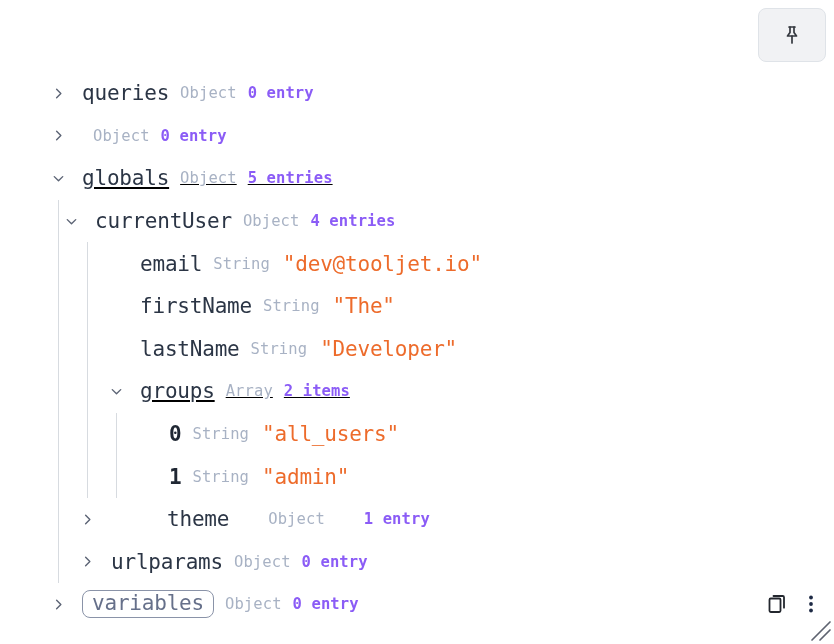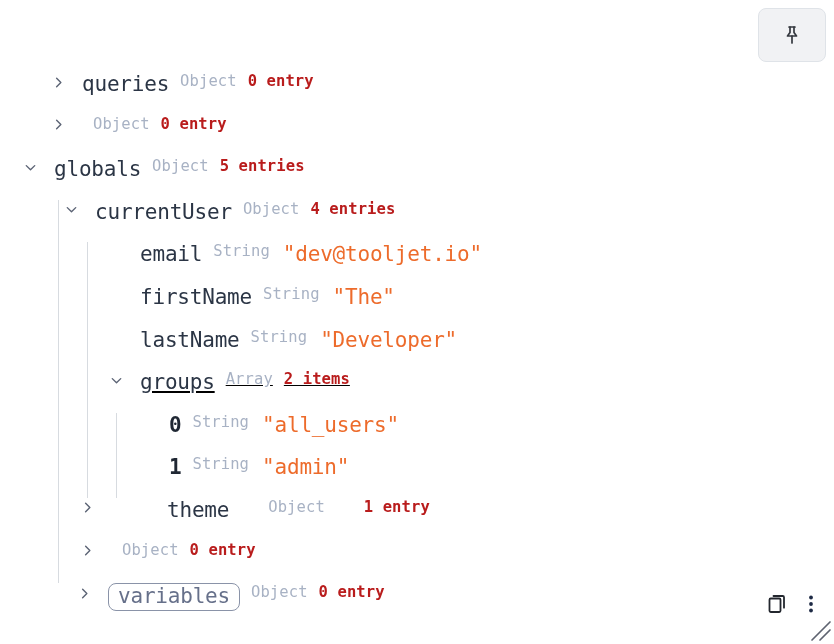--- a/index.html
+++ b/index.html
@@ -40,20 +40,21 @@
     top: 72px;
     left: 0;
     right: 0;
     padding-bottom: 10px;
   }
 
   .row {
     position: relative;
     height: 42.6px;
     display: flex;
+    align-items: center;
     white-space: nowrap;
     cursor: pointer;
   }
 
   
   .rail {
     position: absolute;
     top: 0;
     bottom: 0;
     width: 1px;
@@ -95,21 +96,21 @@
   .type {
     font-size: 15.5px;
     color: #a8b2c4;
     margin-left: 11px;
     letter-spacing: 0.1px;
   }
 
   .count {
     font-size: 15.5px;
     font-weight: 700;
-    color: #b91c1c;
+    color: #8b5cf6;
     margin-left: 11px;
     letter-spacing: 0.1px;
   }
 
   .strval {
     font-size: 21px;
     color: #ed6b2b;
     margin-left: 13px;
     letter-spacing: -0.2px;
   }
@@ -164,21 +165,21 @@
     <div class="row" style="padding-left: 48px;">
       <span class="chev">
         <svg width="15" height="15" viewBox="0 0 16 16" fill="none" stroke="#5b6374" stroke-width="1.5" stroke-linecap="round" stroke-linejoin="round">
           <path d="M6 3.5 L10.5 8 L6 12.5"></path>
         </svg>
       </span>
       <span style="display: inline-block; width: 14px;"></span>
       <span class="type">Object</span>
       <span class="count">0 entry</span>
     </div>
-    <div class="row" style="padding-left: 20px;">
+    <div class="row" style="padding-left: 48px; text-decoration: underline;">
       <span class="chev">
         <svg width="15" height="15" viewBox="0 0 16 16" fill="none" stroke="#5b6374" stroke-width="1.5" stroke-linecap="round" stroke-linejoin="round">
           <path d="M3.5 6 L8 10.5 L12.5 6"></path>
         </svg>
       </span>
       <span style="display: inline-block; width: 14px;"></span>
       <span class="key">globals</span>
       <span class="type">Object</span>
       <span class="count">5 entries</span>
     </div>
@@ -267,24 +268,25 @@
       <span class="count">1 entry</span>
     </div>
     <div class="row" style="padding-left: 77px;">
       <div class="rail" style="left: 58px;"></div>
       <span class="chev">
         <svg width="15" height="15" viewBox="0 0 16 16" fill="none" stroke="#5b6374" stroke-width="1.5" stroke-linecap="round" stroke-linejoin="round">
           <path d="M6 3.5 L10.5 8 L6 12.5"></path>
         </svg>
       </span>
       <span style="display: inline-block; width: 14px;"></span>
+      <span class="key">urlparams</span>
       <span class="type">Object</span>
       <span class="count">0 entry</span>
     </div>
-    <div class="row" style="padding-left: 74px;">
+    <div class="row" style="padding-left: 48px;">
       <span class="chev">
         <svg width="15" height="15" viewBox="0 0 16 16" fill="none" stroke="#5b6374" stroke-width="1.5" stroke-linecap="round" stroke-linejoin="round">
           <path d="M6 3.5 L10.5 8 L6 12.5"></path>
         </svg>
       </span>
       <span style="display: inline-block; width: 14px;"></span>
       <span class="key"><span class="key-box">variables</span></span>
       <span class="type">Object</span>
       <span class="count">0 entry</span>
     </div>

